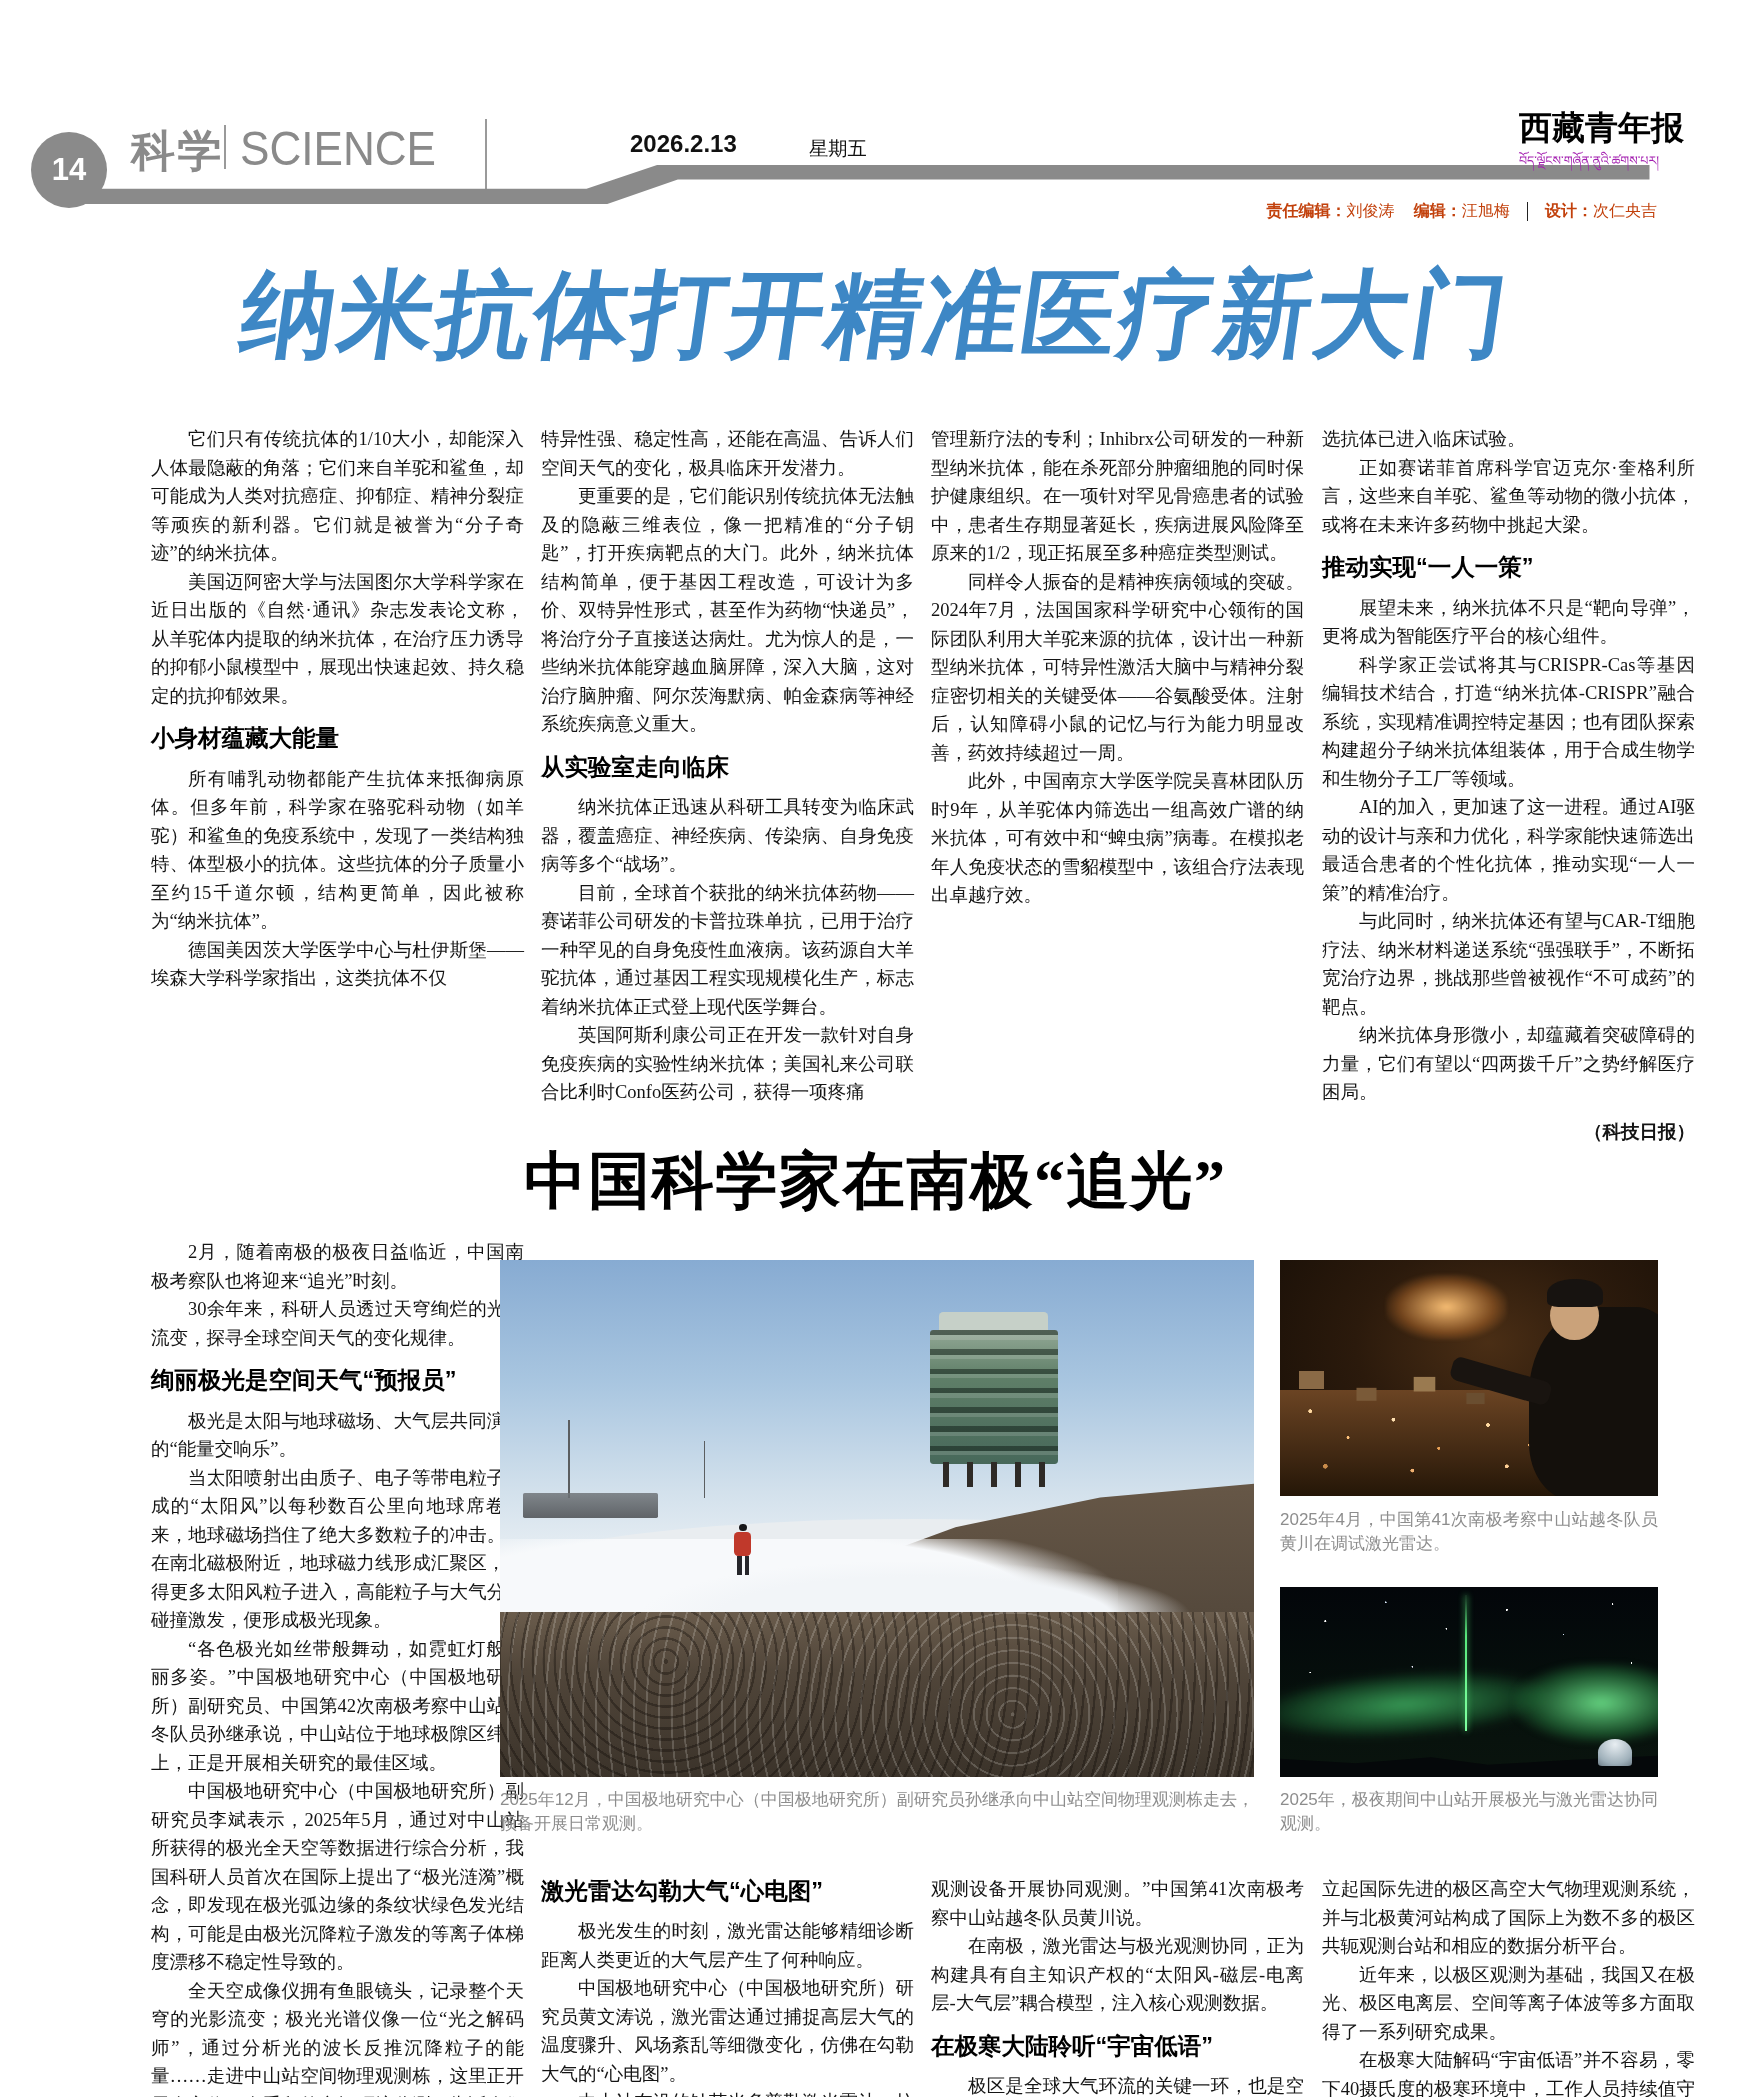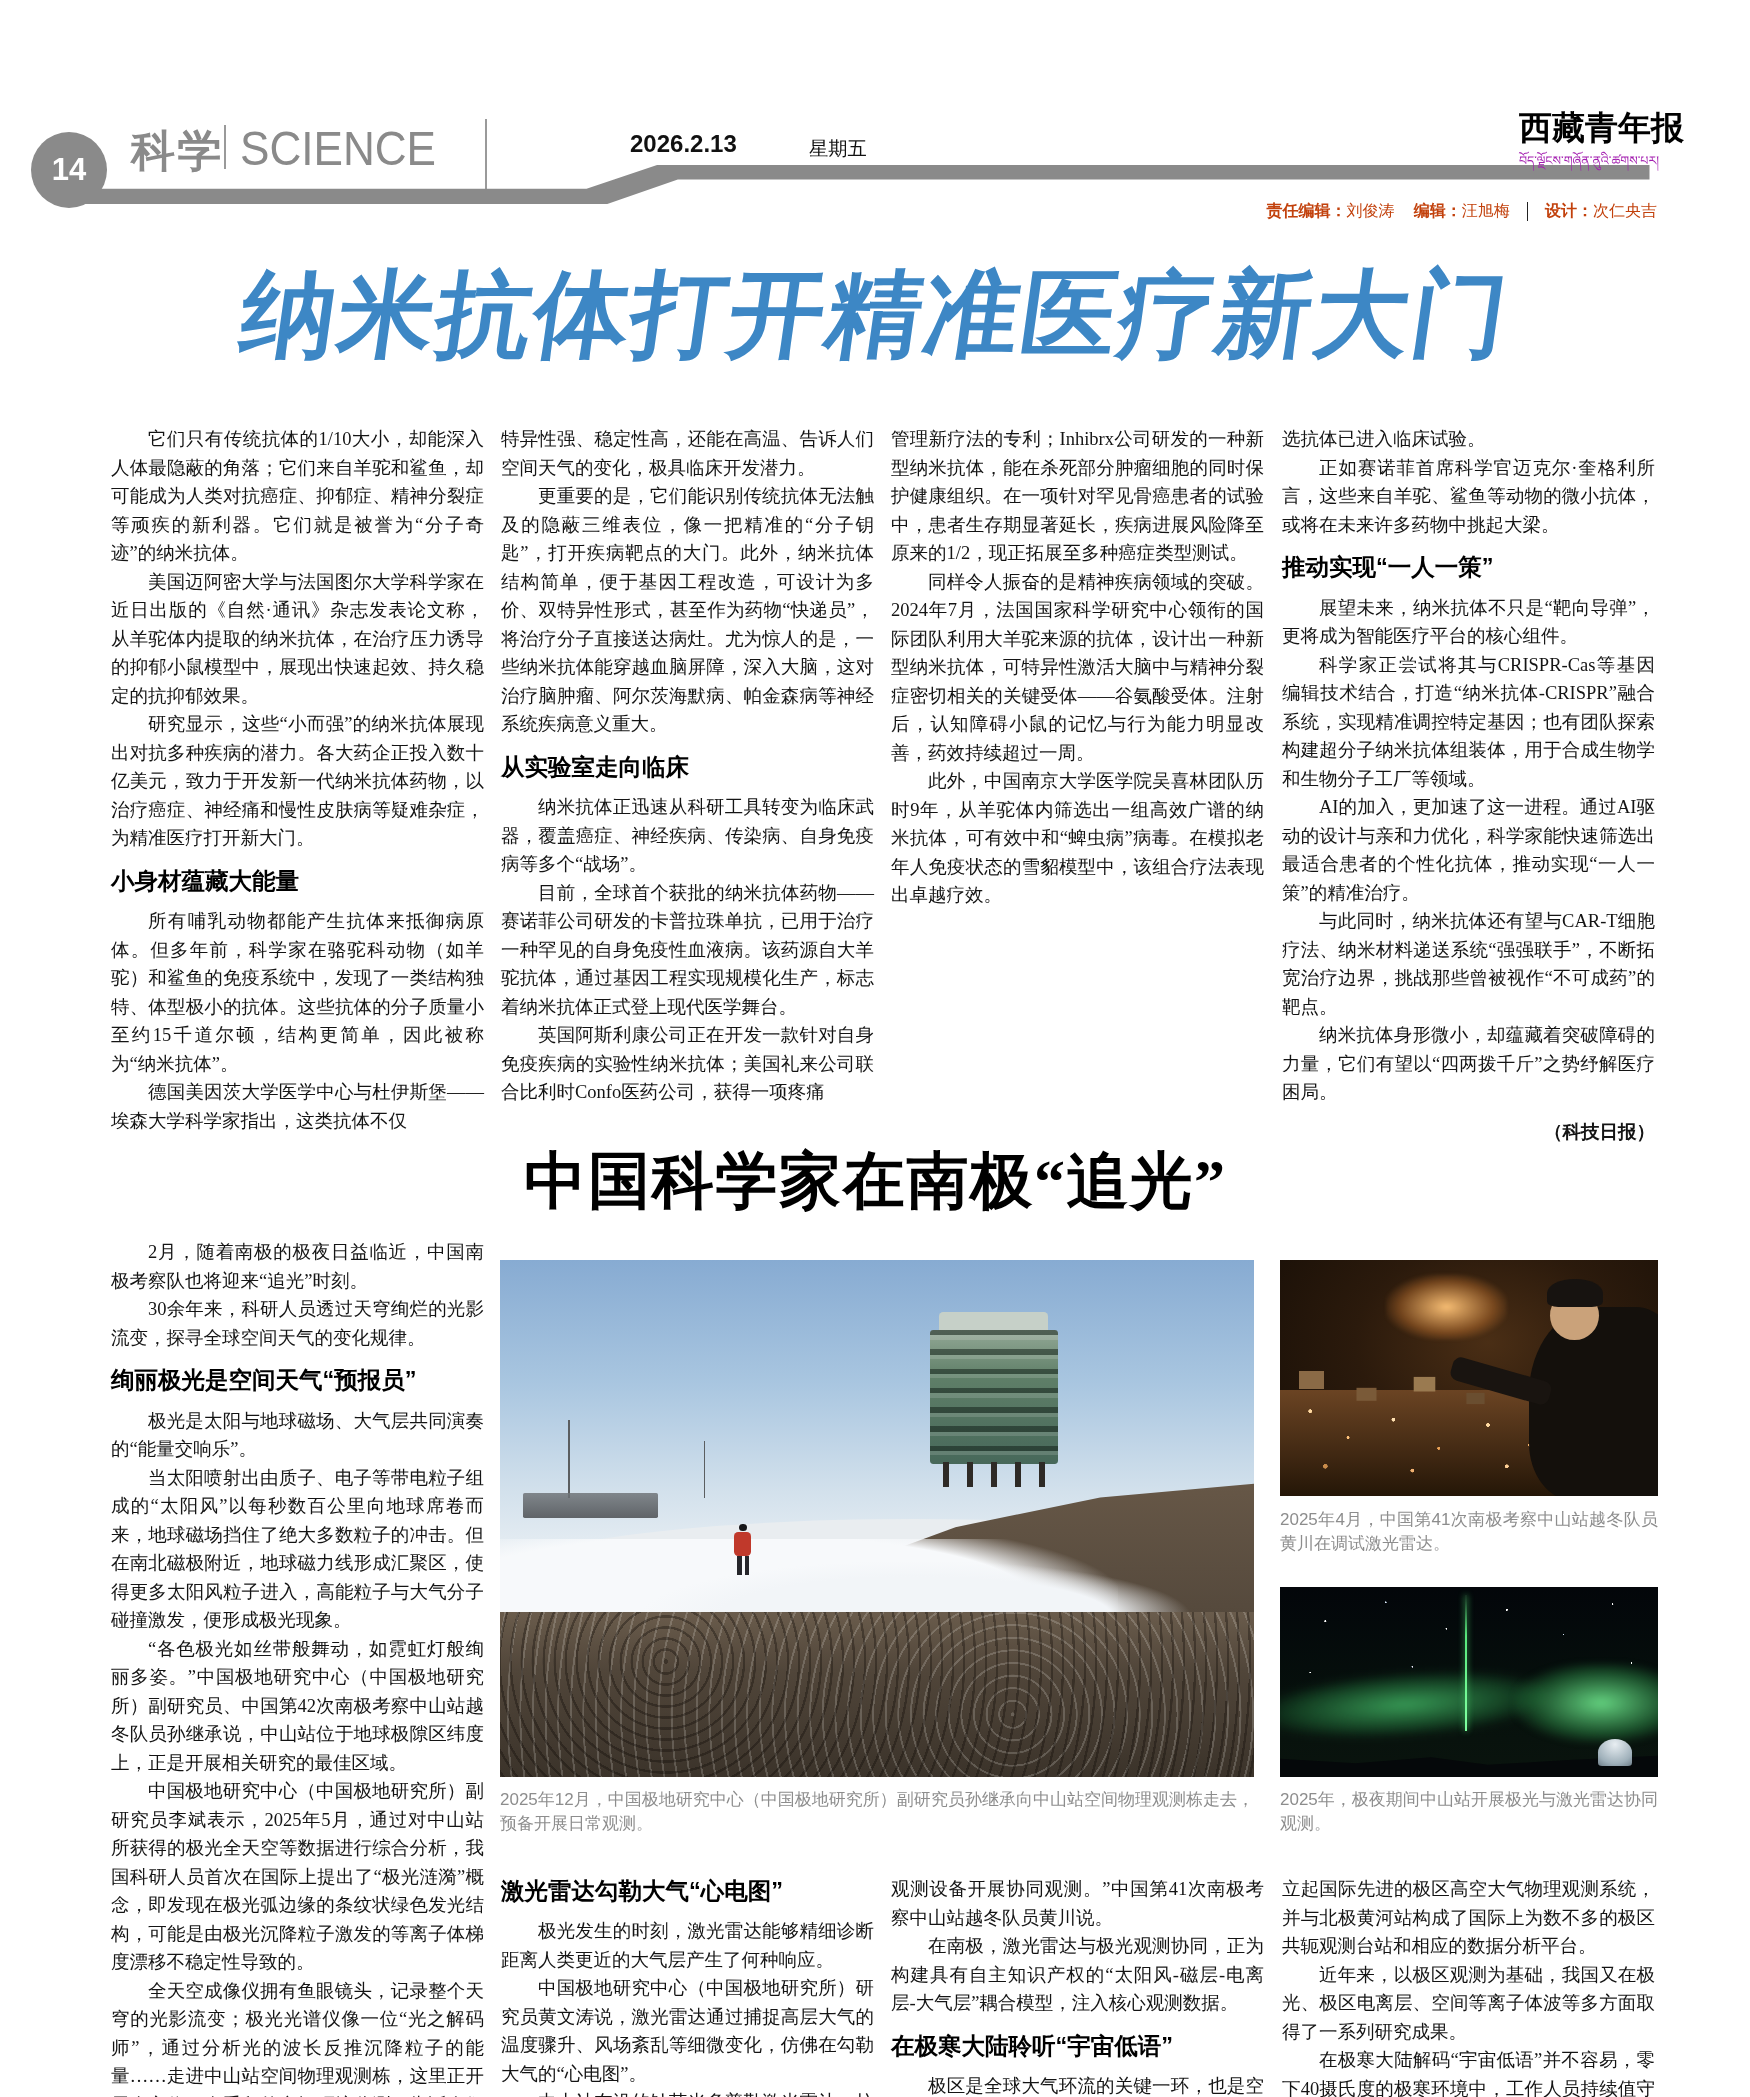--- a/index.html
+++ b/index.html
@@ -33,21 +33,21 @@
   
   .headline1{position:absolute;left:0;right:0;top:252px;margin:0;text-align:center;
           font-size:95px;font-weight:bold;color:#3d87c5;letter-spacing:2.5px;
           transform:skewX(-8deg);font-family:"Liberation Serif",serif;}
   .headline2{position:absolute;left:0;right:0;top:1139px;margin:0;text-align:center;
           font-size:62px;font-weight:bold;color:#000;letter-spacing:1.7px;
           font-family:"Liberation Serif",serif;}
 
   
   .col{position:absolute;width:373px;font-size:18.5px;line-height:28.5px;color:#141414;
-       text-align:justify;text-justify:inter-character;}
+       text-align:justify;text-justify:inter-character;margin-left:40px;}
   .col .para{margin:0;text-indent:2em;}
   .col .cont{text-indent:0;}
   .col .subhead{font-family:"Liberation Sans",sans-serif;font-size:23.5px;line-height:1.25;
        font-weight:bold;color:#000;margin:14.3px 0 11px;text-indent:0;}
   .col .subhead:first-child{margin-top:1.7px;}
   .col .sig{text-align:right;font-family:"Liberation Sans",sans-serif;font-weight:bold;
        font-size:18.5px;margin:11.7px 0 0;text-indent:0;}
   .a1c1{left:111px;top:425px;}
   .a1c2{left:501px;top:425px;}
   .a1c3{left:891px;top:425px;}
@@ -172,21 +172,20 @@
       <span>汪旭梅</span>
     <span class="vbar"></span>
     <span class="lab">设计：</span>
       <span>次仁央吉</span>
   </div>
 
   <h1 class="headline1">纳米抗体打开精准医疗新大门</h1>
   <div class="col a1c1">
       <p class="para">它们只有传统抗体的1/10大小，却能深入人体最隐蔽的角落；它们来自羊驼和鲨鱼，却可能成为人类对抗癌症、抑郁症、精神分裂症等顽疾的新利器。它们就是被誉为“分子奇迹”的纳米抗体。</p>
       <p class="para">美国迈阿密大学与法国图尔大学科学家在近日出版的《自然·通讯》杂志发表论文称，从羊驼体内提取的纳米抗体，在治疗压力诱导的抑郁小鼠模型中，展现出快速起效、持久稳定的抗抑郁效果。</p>
-      <p class="para">研究显示，这些“小而强”的纳米抗体展现出对抗多种疾病的潜力。各大药企正投入数十亿美元，致力于开发新一代纳米抗体药物，以治疗癌症、神经痛和慢性皮肤病等疑难杂症，为精准医疗打开新大门。</p>
       <h3 class="subhead">小身材蕴藏大能量</h3>
       <p class="para">所有哺乳动物都能产生抗体来抵御病原体。但多年前，科学家在骆驼科动物（如羊驼）和鲨鱼的免疫系统中，发现了一类结构独特、体型极小的抗体。这些抗体的分子质量小至约15千道尔顿，结构更简单，因此被称为“纳米抗体”。</p>
       <p class="para">德国美因茨大学医学中心与杜伊斯堡——埃森大学科学家指出，这类抗体不仅</p>
     </div>
   <div class="col a1c2">
       <p class="para cont">特异性强、稳定性高，还能在高温、告诉人们空间天气的变化，极具临床开发潜力。</p>
       <p class="para">更重要的是，它们能识别传统抗体无法触及的隐蔽三维表位，像一把精准的“分子钥匙”，打开疾病靶点的大门。此外，纳米抗体结构简单，便于基因工程改造，可设计为多价、双特异性形式，甚至作为药物“快递员”，将治疗分子直接送达病灶。尤为惊人的是，一些纳米抗体能穿越血脑屏障，深入大脑，这对治疗脑肿瘤、阿尔茨海默病、帕金森病等神经系统疾病意义重大。</p>
       <h3 class="subhead">从实验室走向临床</h3>
       <p class="para">纳米抗体正迅速从科研工具转变为临床武器，覆盖癌症、神经疾病、传染病、自身免疫病等多个“战场”。</p>
       <p class="para">目前，全球首个获批的纳米抗体药物——赛诺菲公司研发的卡普拉珠单抗，已用于治疗一种罕见的自身免疫性血液病。该药源自大羊驼抗体，通过基因工程实现规模化生产，标志着纳米抗体正式登上现代医学舞台。</p>

